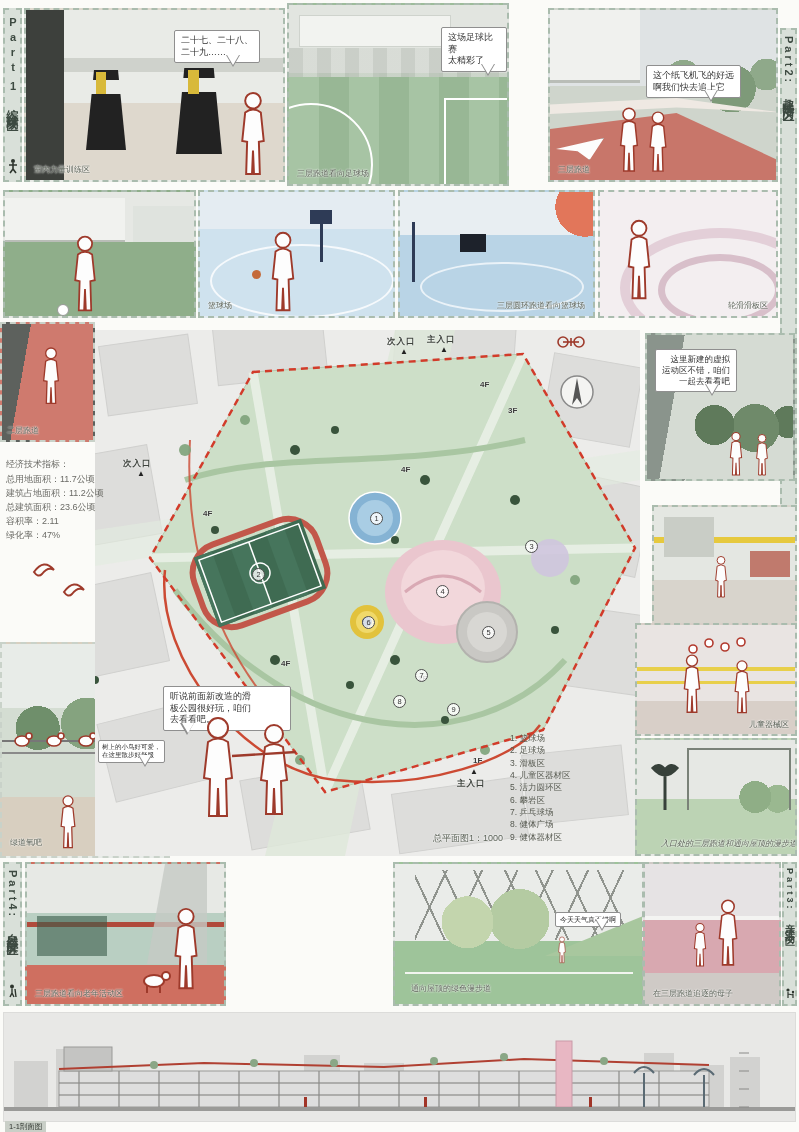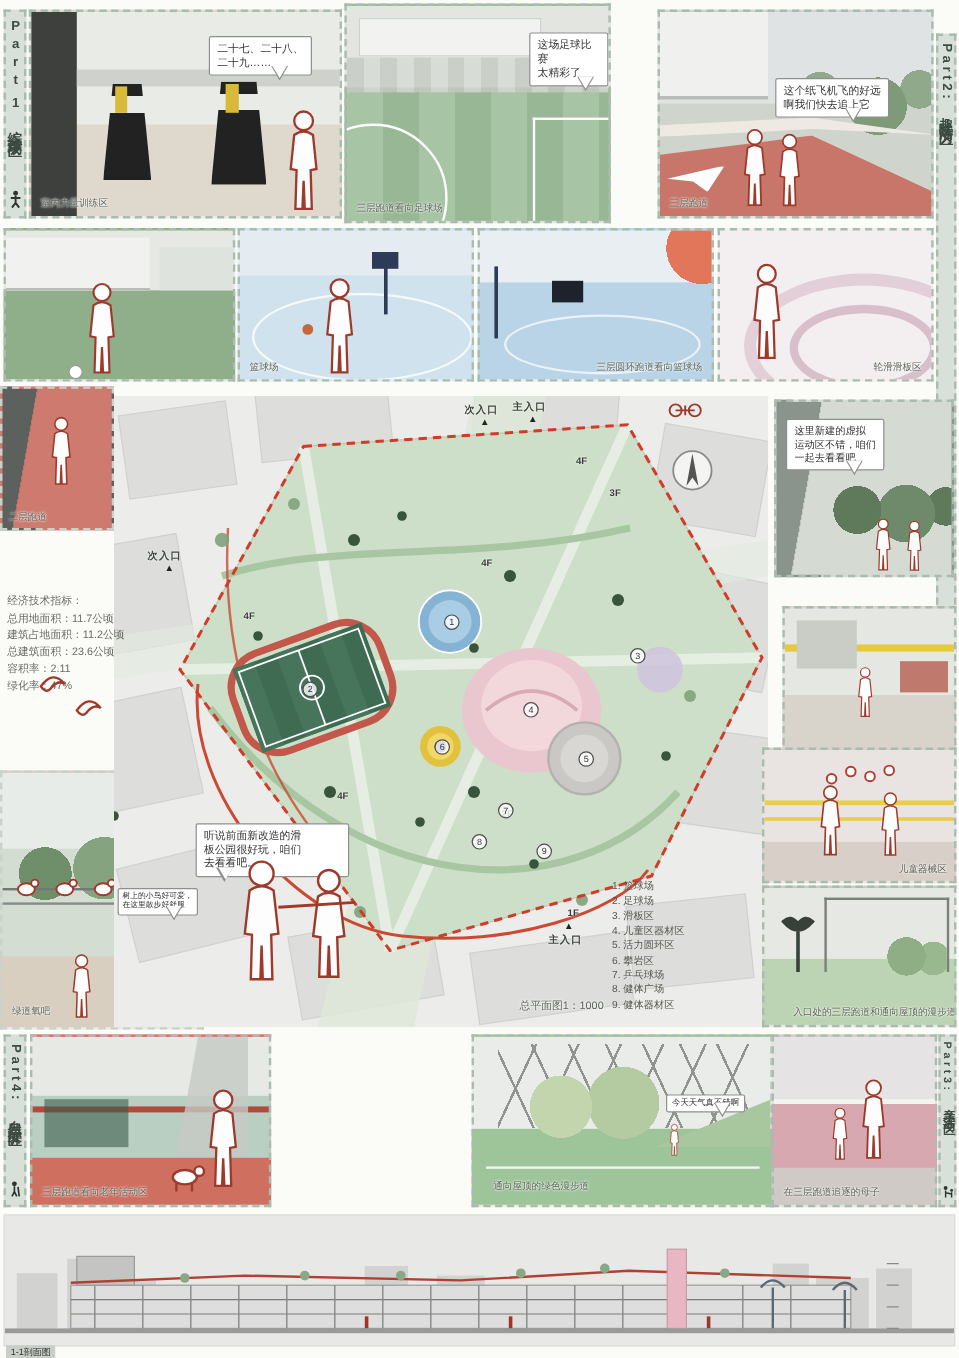--- a/index.html
+++ b/index.html
@@ -15,21 +15,21 @@
   .bubble:after{content:"";position:absolute;bottom:-9px;left:62%;width:0;height:0;border:6px solid transparent;border-top:10px solid #fff;}
   .bubble:before{content:"";position:absolute;bottom:-12px;left:61%;width:0;height:0;border:7px solid transparent;border-top:12px solid #8f8f8f;}
   .bubble.tail-left:after{left:14%;} .bubble.tail-left:before{left:13%;}
   .person{position:absolute;}
   .person svg{display:block;}
   .person path,.person circle,.person ellipse{fill:#fdfdfd;stroke:#9e3a2b;stroke-width:2;}
   .deco{position:absolute;}
   .legend{position:absolute;font-size:8.5px;color:#55584f;line-height:1.45;}
   .legend div{white-space:nowrap;}
   .indicators{position:absolute;left:6px;top:458px;width:130px;font-size:9px;color:#6b6b66;line-height:1.55;z-index:4;}
-  .indicators .t{margin-bottom:1px;margin-top:36px;}
+  .indicators .t{margin-bottom:1px;}
   .floor-label{position:absolute;font-size:8px;font-weight:bold;color:#3c3c3c;text-shadow:0 0 2px #fff;z-index:4;}
   .circle-num{position:absolute;width:11px;height:11px;border:1px solid #4d4d4d;border-radius:50%;background:rgba(255,255,255,.8);font-size:7.5px;color:#333;display:flex;align-items:center;justify-content:center;z-index:4;}
   .entrance{position:absolute;font-size:8.5px;color:#3f443e;font-weight:bold;letter-spacing:1px;z-index:4;text-shadow:0 0 2px #fff;}
   .marker{position:absolute;font-size:8px;color:#222;z-index:4;}
   .chip{position:absolute;background:#c9cfc7;color:#2f352f;font-size:7.5px;padding:1px 4px;z-index:6;}
   .icon-slot{margin-top:auto;}
   .icon-slot svg{display:block;}
 </style>
 </head>
 <body>
@@ -363,21 +363,21 @@
           <circle cx="20" cy="11" r="8"></circle>
           <path d="M12 23 Q20 17 28 23 L31 52 L26 53 L27 86 L21 86 L20 62 L19 86 L13 86 L14 53 L9 52 Z"></path>
         </svg>
     </div>
     <div class="person" style="left:104px;top:98px;">
       <svg width="22" height="44" viewBox="0 0 40 90">
           <circle cx="20" cy="11" r="8"></circle>
           <path d="M12 23 Q20 17 28 23 L31 52 L26 53 L27 86 L21 86 L20 62 L19 86 L13 86 L14 53 L9 52 Z"></path>
         </svg>
     </div>
-    <div class="bubble" style="left:8px;top:14px;font-size:8.5px;">这里新建的虚拟
+    <div class="bubble" style="left:8px;top:14px;font-size:8.5px;text-align:right;">这里新建的虚拟
 运动区不错，咱们
 一起去看看吧</div>
   </div>
 
   <div class="panel" style="left:652px;top:505px;width:145px;height:136px;background:linear-gradient(#e4e7e2 0 55%,#d8d4cc 55% 100%);">
     <div class="deco" style="left:0;top:30px;width:145px;height:6px;background:#e6c93e;"></div>
     <div class="deco" style="left:10px;top:10px;width:50px;height:40px;background:#c9cdc6;"></div>
     <div class="deco" style="left:96px;top:44px;width:40px;height:26px;background:#b04b3c;opacity:.7;"></div>
     <div class="person" style="left:56px;top:48px;">
       <svg width="22" height="44" viewBox="0 0 40 90">
@@ -415,21 +415,21 @@
   </div>
 
   <div class="panel" style="left:635px;top:738px;width:162px;height:118px;background:linear-gradient(#e6e8e4 0 52%,#bcd3b4 52% 100%);">
     <div class="deco" style="left:50px;top:8px;width:100px;height:60px;border:2px solid #7a8278;border-bottom:none;background:transparent;"></div>
     <div class="deco" style="left:8px;top:14px;">
       <svg width="40" height="56" viewBox="0 0 40 56">
           <path d="M20 56 L20 22 M8 14 Q20 28 32 14 Q26 8 20 16 Q14 8 8 14 Z" stroke="#37413a" stroke-width="3" fill="#37413a"></path>
         </svg>
     </div>
     <div class="deco" style="left:96px;top:40px;width:56px;height:34px;background:radial-gradient(circle at 40% 50%,#8fae86 0 16px,transparent 16px),radial-gradient(circle at 80% 55%,#9ab890 0 14px,transparent 14px);"></div>
-    <div class="caption" style="left:24px;bottom:5px;">入口处的三层跑道和通向屋顶的漫步道</div>
+    <div class="caption" style="left:24px;bottom:5px;font-style:italic;">入口处的三层跑道和通向屋顶的漫步道</div>
   </div>
 
   <div class="strip" style="left:3px;top:862px;width:19px;height:144px;">
     <span class="vtext rot">Part4:</span>
     <span class="vtext cn">自然疗养区</span>
     <span class="icon-slot">
       <svg width="12" height="14" viewBox="0 0 12 14">
           <circle cx="5" cy="2.5" r="2" fill="#2e352e"></circle>
           <path d="M5 4.5 L5 9 L3 13 M5 9 L7 13 M8 5 L9 13" stroke="#2e352e" stroke-width="1.4" fill="none"></path>
         </svg>

